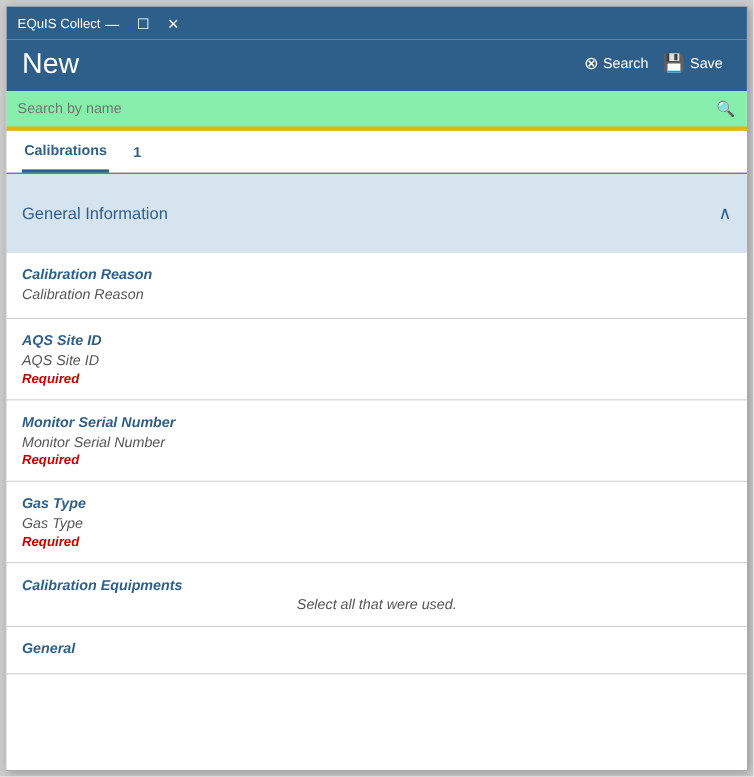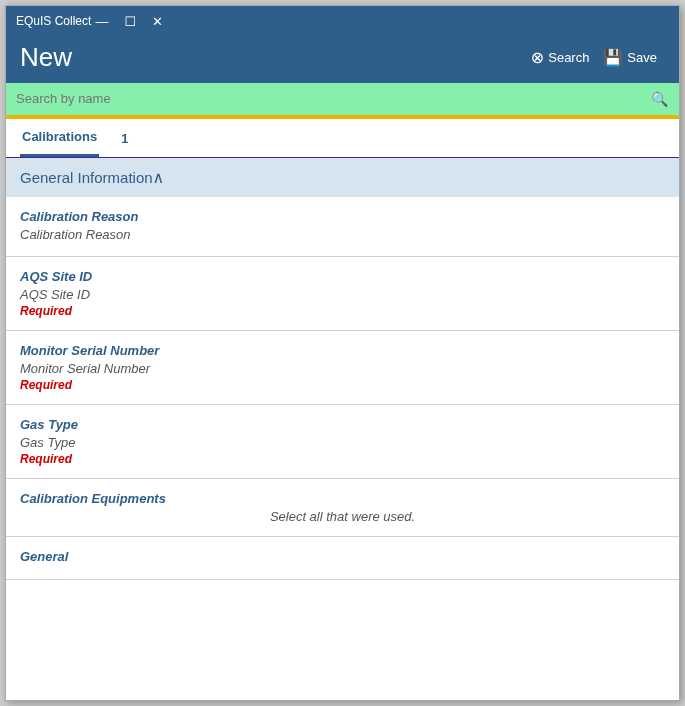--- a/index.html
+++ b/index.html
@@ -145,23 +145,24 @@
     .tab-badge {
       color: #2d5f8a;
       font-size: 13px;
       font-weight: 600;
       padding: 10px 2px;
     }
 
     
     .section-header {
       background: #d6e4f0;
-      padding: 10px 14px;
-      display: flex;
-      align-items: center;
+      padding: 26px 14px;
+      display: flex;
+      align-items: center;
+      justify-content: space-between;
       flex-shrink: 0;
     }
 
     .section-title {
       font-size: 15px;
       color: #2d5f8a;
       font-weight: 400;
     }
 
     .chevron {

